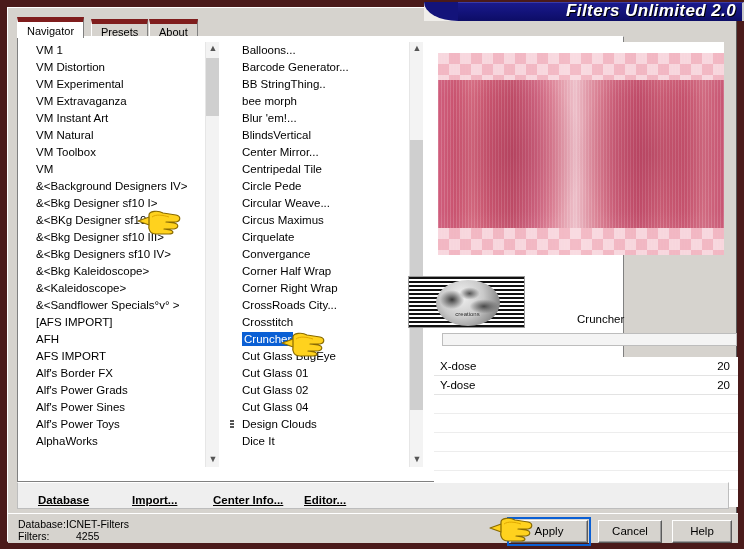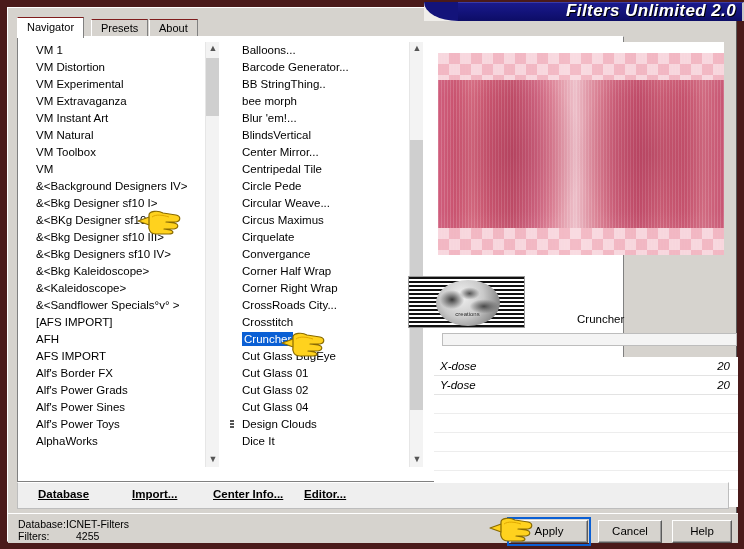--- a/index.html
+++ b/index.html
@@ -80,21 +80,21 @@
   }
   .tab {
     position: absolute;
     top: 2px;
     height: 18px;
     line-height: 17px;
     padding: 0 9px;
     font-size: 11px;
     color: #000;
     background: #d6d3ce;
-    border-top: 1px solid #7f1d1d;
+    border-top: 5px solid #7f1d1d;
     border-left: 1px solid #ffffff;
     border-right: 1px solid #808080;
     text-align: center;
     white-space: nowrap;
   }
   .tab.active {
     top: 0px;
     height: 21px;
     line-height: 19px;
     background: #ffffff;
@@ -306,21 +306,20 @@
     background: #ffffff;
     overflow: hidden;
   }
   .prow {
     position: relative;
     height: 19px;
     line-height: 18px;
     border-bottom: 1px solid #e3e3e3;
     font-size: 11.5px;
     color: #000;
-    font-style: italic;
   }
   .prow .pname { position: absolute; left: 6px; top: 0; }
   .prow .pval  { position: absolute; right: 8px; top: 0; }
   .prow.empty { border-bottom: 1px solid #ededed; }
 
   
   #linkbar {
     position: absolute;
     left: 9px; top: 474px;
     width: 712px; height: 27px;
@@ -331,21 +330,21 @@
     border-bottom: 1px solid #bdbdbd;
   }
   .lnk {
     position: absolute;
     top: 5px;
     font-size: 11.5px;
     font-weight: bold;
     color: #000;
     white-space: nowrap;
   }
-  .lnk.plain { text-decoration: underline; }
+  .lnk.plain { text-decoration: underline; margin-top: 6px; }
 
   
   #statusbar {
     position: absolute;
     left: 0px; top: 505px;
     width: 730px; height: 30px;
     background: #d6d3ce;
     border-top: 1px solid #ffffff;
   }
   .st-line { position: absolute; font-size: 10.5px; color: #000; }

